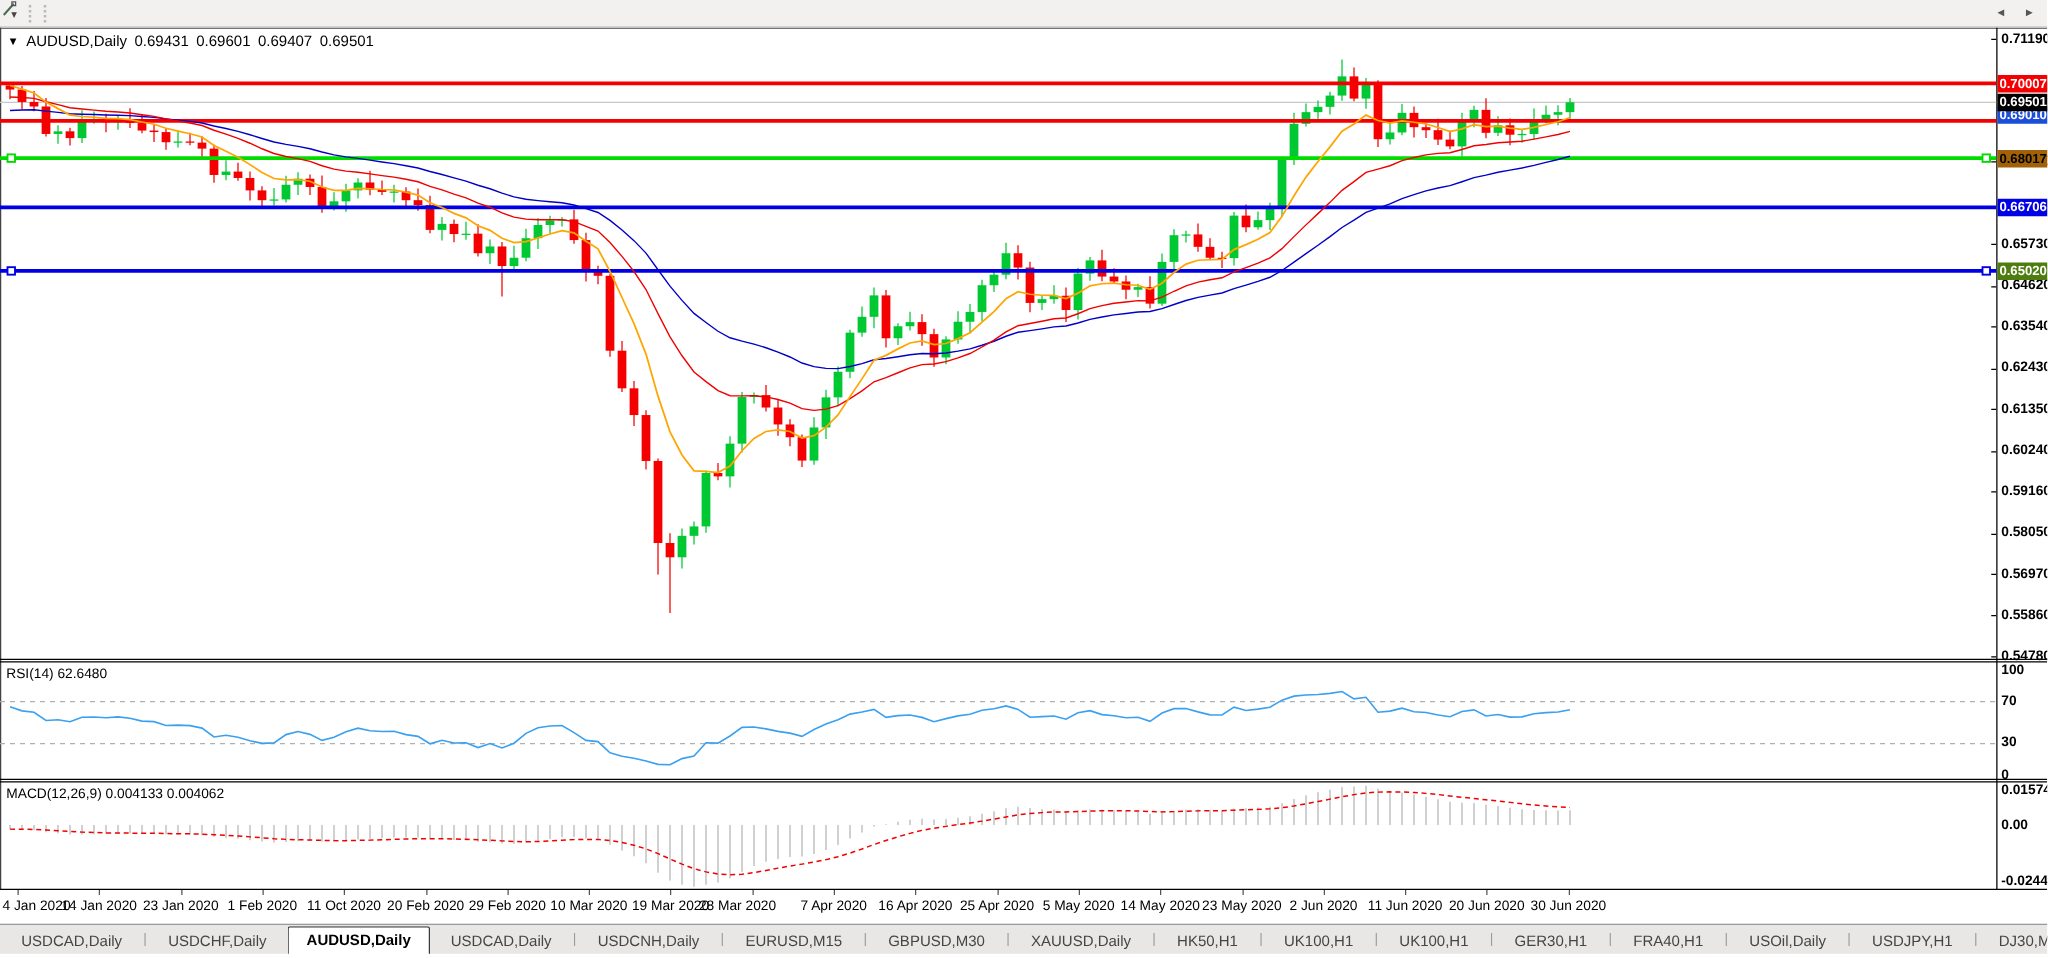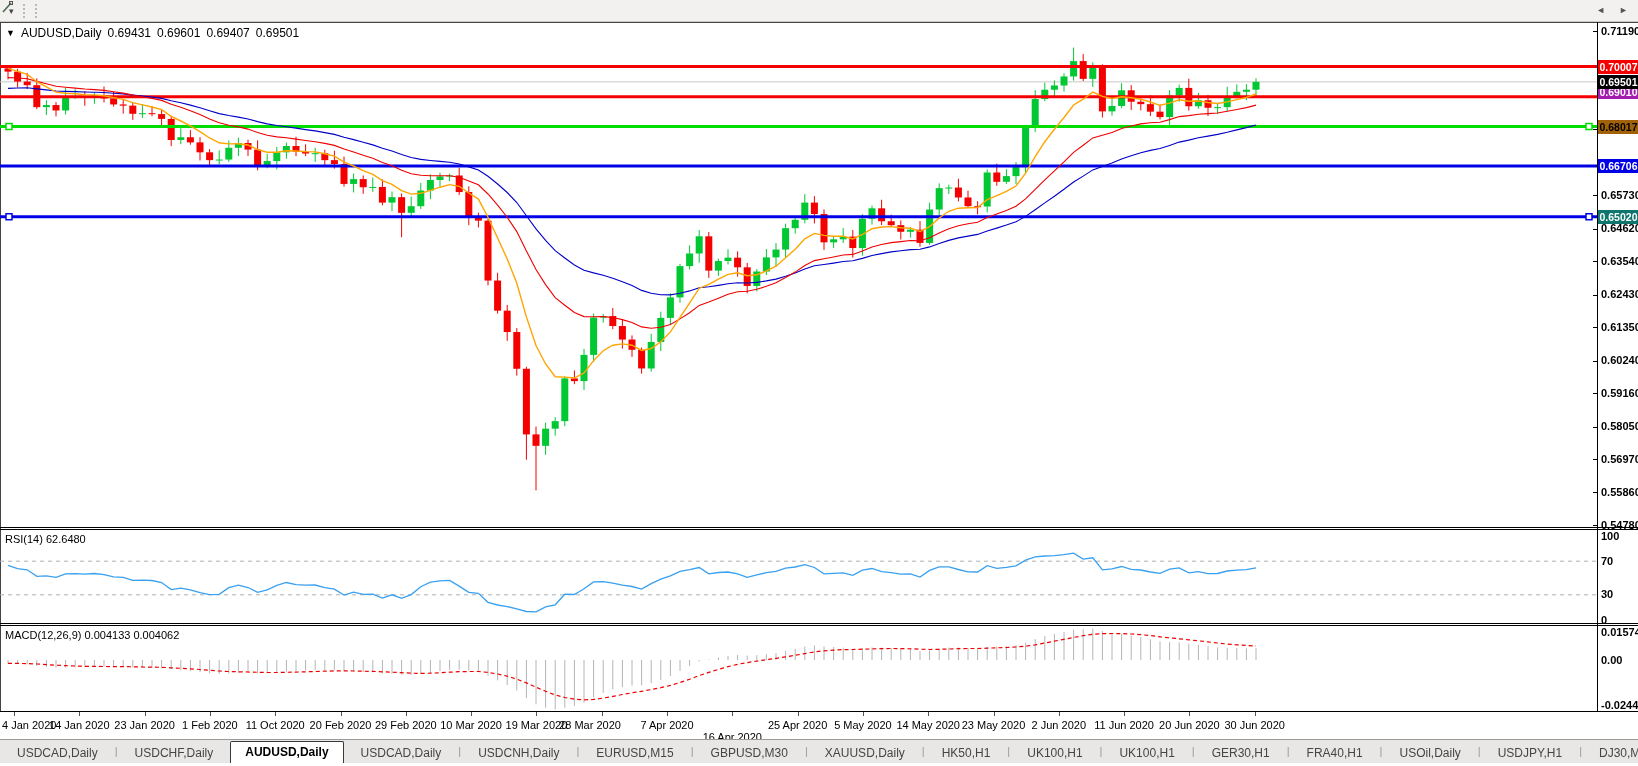--- a/index.html
+++ b/index.html
@@ -539,24 +539,24 @@
         <div class="ptick" style="top: 496.5px;">0.54780</div>
         <div class="" style="position: absolute; left: 1593px; top: 503px; width: 4px; height: 1px; background: rgb(0, 0, 0);"></div>
         <div class="ptick" style="top: 507.5px;">100</div>
         <div class="ptick" style="top: 532.7px;">70</div>
         <div class="ptick" style="top: 566.3px;">30</div>
         <div class="ptick" style="top: 591.5px;">0</div>
         <div class="ptick" style="top: 603.5px;">0.015741</div>
         <div class="ptick" style="top: 631.5px;">0.00</div>
         <div class="ptick" style="top: 676.5px;">-0.024412</div>
         <div class="pline-label" style="top: 37.6126px; background: rgb(245, 0, 0); color: rgb(255, 255, 255);">0.70007</div>
-        <div class="pline-label" style="top: 63px; background: #a21caf; color: rgb(255, 255, 255);">0.69010</div>
+        <div class="pline-label" style="top: 63px; background: #1d4ed8; color: rgb(255, 255, 255);">0.69010</div>
         <div class="pline-label" style="top: 97.5187px; background: #a16207; color: rgb(0, 0, 0);">0.68017</div>
         <div class="pline-label" style="top: 136.985px; background: rgb(0, 0, 230); color: rgb(255, 255, 255);">0.66706</div>
-        <div class="pline-label" style="top: 187.739px; background: #0f766e; color: rgb(255, 255, 255);">0.65020</div>
+        <div class="pline-label" style="top: 187.739px; background: #4d7c0f; color: rgb(255, 255, 255);">0.65020</div>
         <div class="pline-label" style="top: 52.845px; background: rgb(0, 0, 0); color: rgb(255, 255, 255);">0.69501</div>
       </div>
   </div>
 
   <div class="date-axis" id="dateAxis">
       <div class="dtick" style="left: 14px;"></div>
       <div class="dlabel first" style="left: 2px;">4 Jan 2020</div>
       <div class="dtick" style="left: 79.3px;"></div>
       <div class="dlabel" style="left: 79.3px;">14 Jan 2020</div>
       <div class="dtick" style="left: 144.6px;"></div>
@@ -571,21 +571,21 @@
       <div class="dlabel" style="left: 405.8px;">29 Feb 2020</div>
       <div class="dtick" style="left: 471.1px;"></div>
       <div class="dlabel" style="left: 471.1px;">10 Mar 2020</div>
       <div class="dtick" style="left: 536.4px;"></div>
       <div class="dlabel" style="left: 536.4px;">19 Mar 2020</div>
       <div class="dtick" style="left: 601.7px;"></div>
       <div class="dlabel" style="left: 590px;">28 Mar 2020</div>
       <div class="dtick" style="left: 667px;"></div>
       <div class="dlabel" style="left: 667px;">7 Apr 2020</div>
       <div class="dtick" style="left: 732.3px;"></div>
-      <div class="dlabel" style="left: 732.3px; margin-top: 12px;">16 Apr 2020</div>
+      <div class="dlabel" style="left: 732.3px;">16 Apr 2020</div>
       <div class="dtick" style="left: 797.6px;"></div>
       <div class="dlabel" style="left: 797.6px;">25 Apr 2020</div>
       <div class="dtick" style="left: 862.9px;"></div>
       <div class="dlabel" style="left: 862.9px;">5 May 2020</div>
       <div class="dtick" style="left: 928.2px;"></div>
       <div class="dlabel" style="left: 928.2px;">14 May 2020</div>
       <div class="dtick" style="left: 993.5px;"></div>
       <div class="dlabel" style="left: 993.5px;">23 May 2020</div>
       <div class="dtick" style="left: 1058.8px;"></div>
       <div class="dlabel" style="left: 1058.8px;">2 Jun 2020</div>

